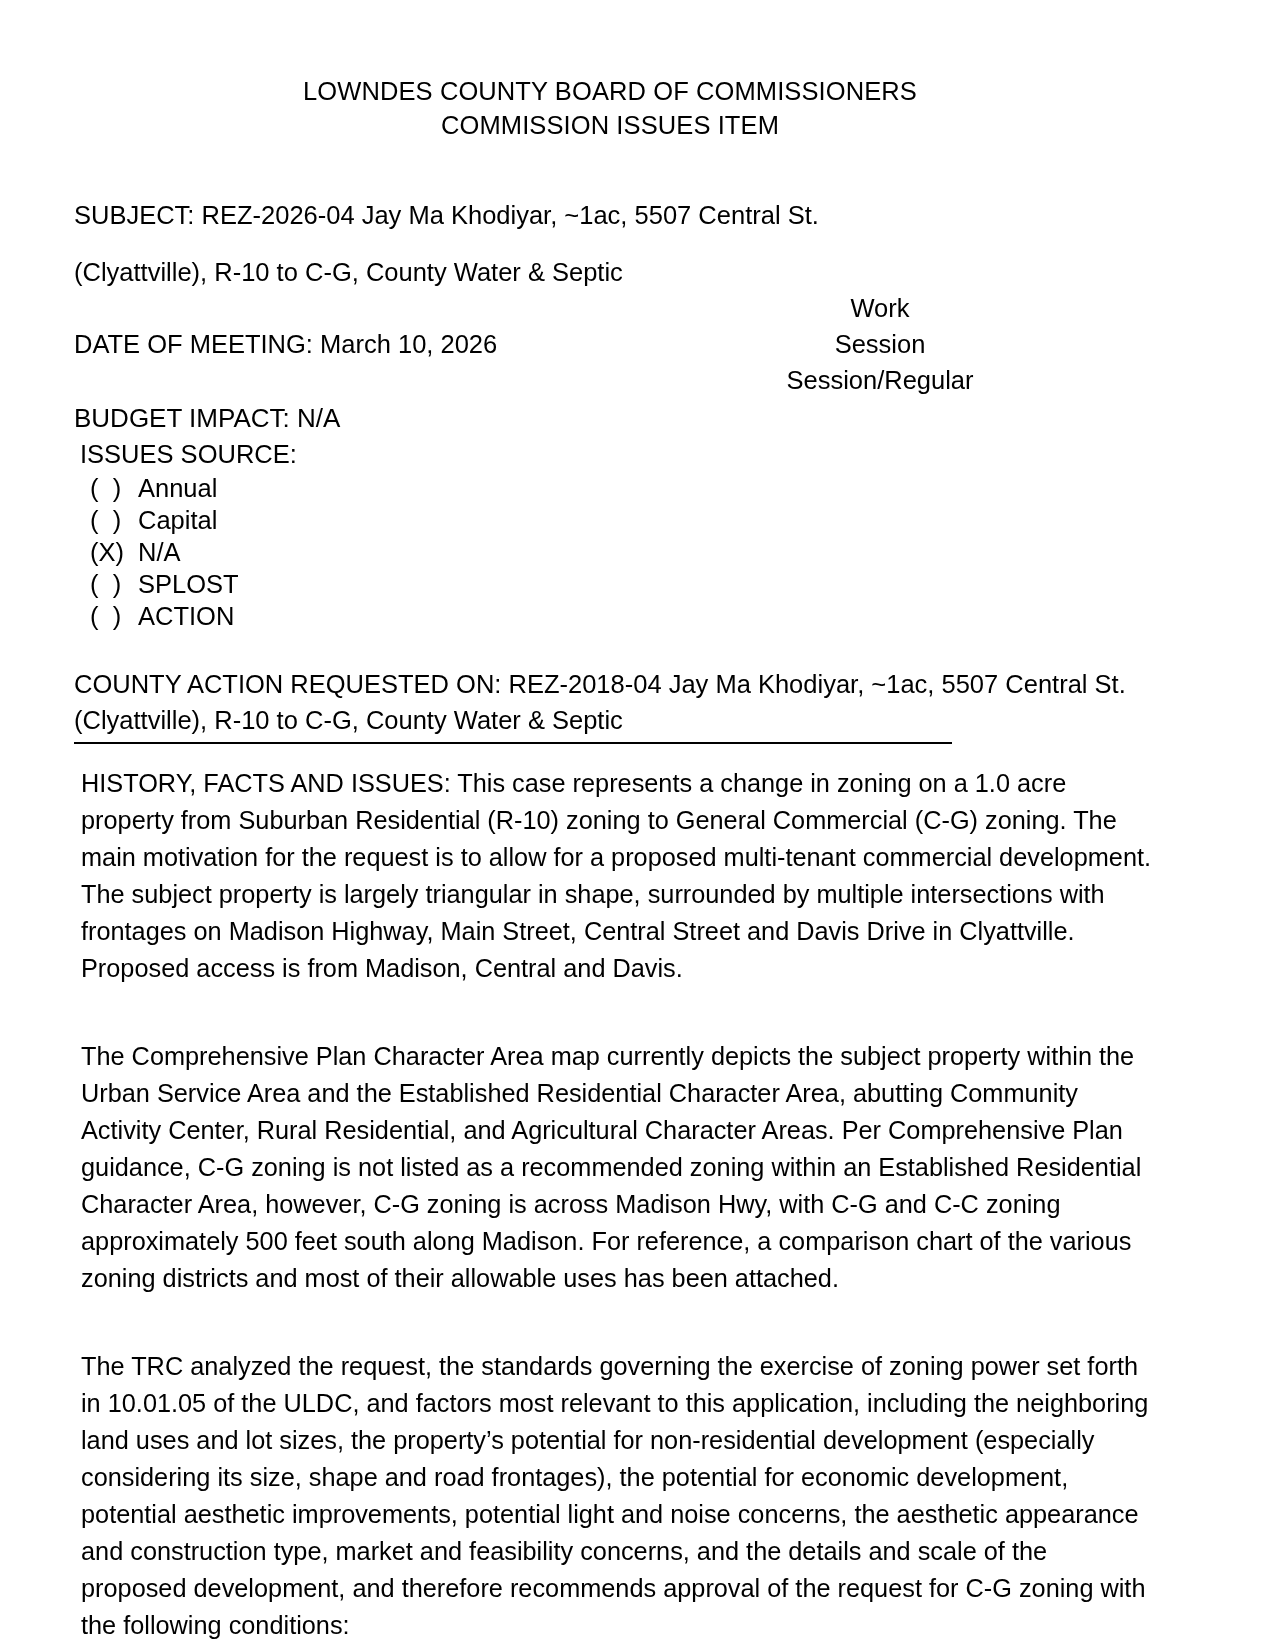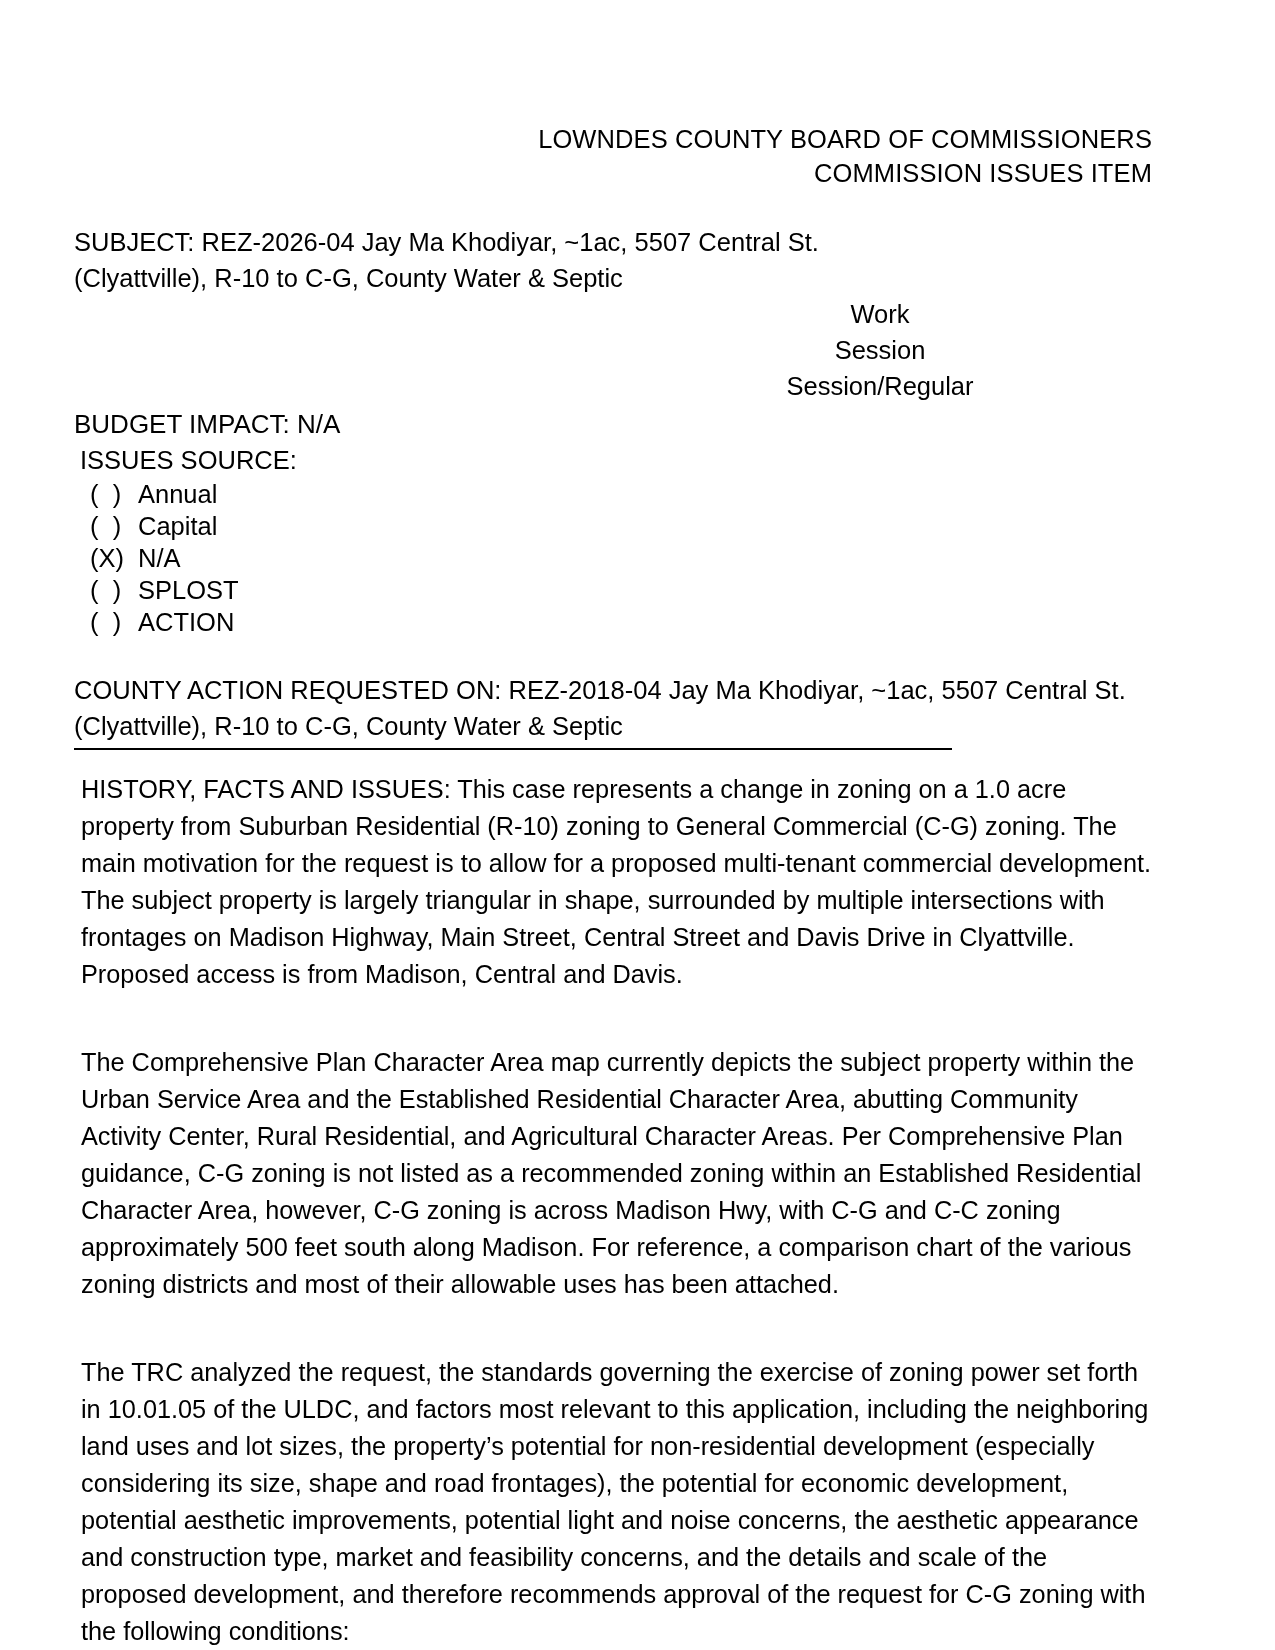--- a/index.html
+++ b/index.html
@@ -21,35 +21,34 @@
     padding: 0;
     overflow: hidden;
   }
   .content {
     position: absolute;
     left: 74px;
     top: 74px;
     width: 1100px;
   }
   .doc-title {
-    text-align: right;
+    text-align: center;
     font-size: 25.5px;
     line-height: 34px;
     letter-spacing: 0.1px;
     width: 1084px;
     margin-left: -6px;
-    margin-top: 48px;
   }
   .doc-title div { white-space: nowrap; }
   .spacer-md { height: 34px; }
 
   .subject-row {
     position: relative;
   }
-  .subject-line { font-size: 25.5px; line-height: 36px; }
+  .subject-line { font-size: 25.5px; line-height: 36px; margin-top: 21px; }
 
   .meeting-wrap {
     position: relative;
     min-height: 110px;
   }
   .meeting-date {
     position: absolute;
     left: 0;
     top: 36px;
     font-size: 25.5px;
@@ -152,20 +151,21 @@
     </div>
 
     <div class="spacer-md"></div>
 
     <div class="subject-row">
       <div class="subject-line">SUBJECT: REZ-2026-04 Jay Ma Khodiyar, ~1ac, 5507 Central St.</div>
       <div class="subject-line">(Clyattville), R-10 to C-G, County Water &amp; Septic</div>
     </div>
 
     <div class="meeting-wrap">
+      <div class="meeting-date">DATE OF MEETING: March 10, 2026</div>
       <div class="session-col">
         <div>Work</div>
         <div>Session</div>
         <div>Session/Regular</div>
       </div>
     </div>
 
     <div class="budget">BUDGET IMPACT: N/A</div>
     <div class="funding-label">ISSUES SOURCE:</div>
 

